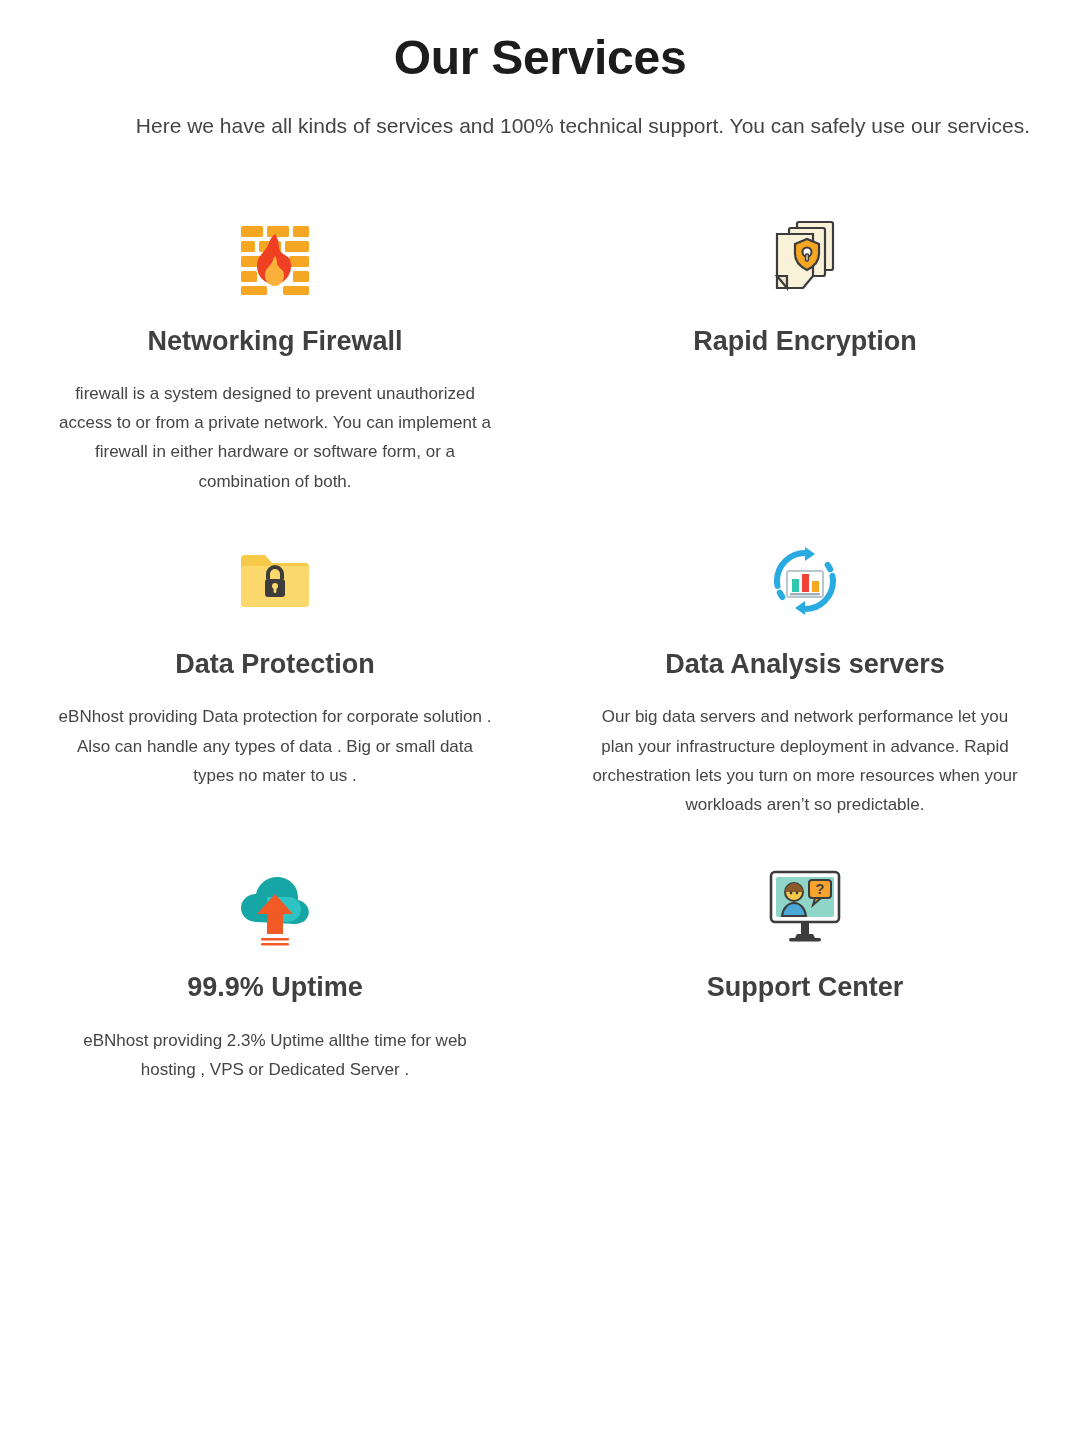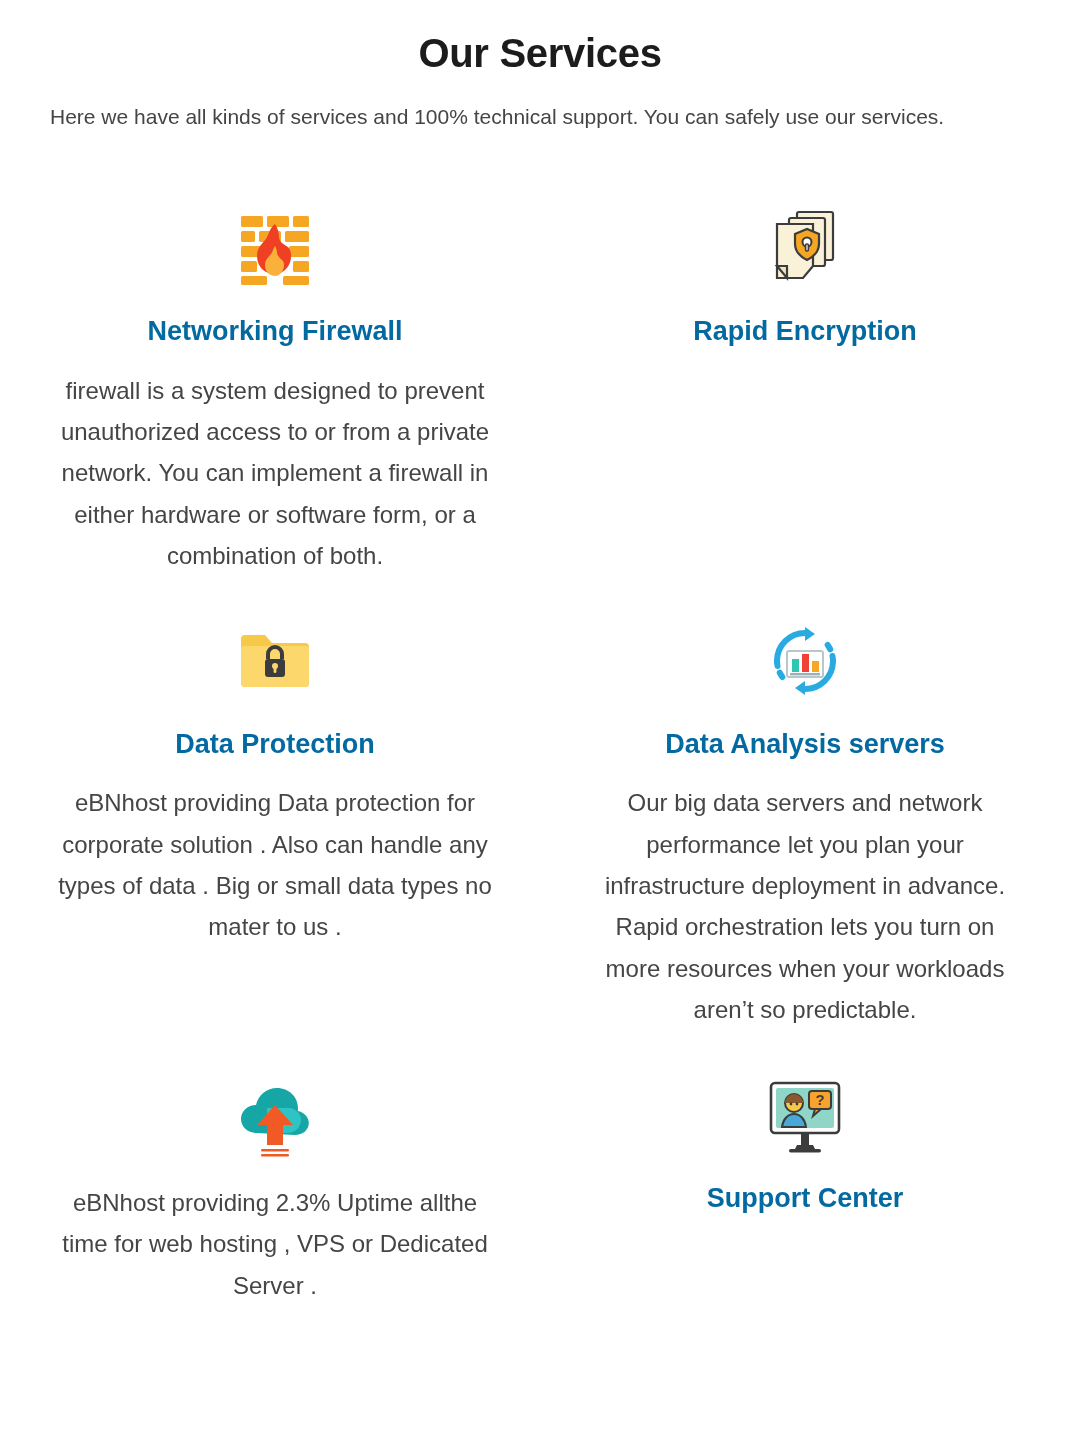--- a/index.html
+++ b/index.html
@@ -13,29 +13,29 @@
     min-height: 1439px;
     font-family: "Liberation Sans", sans-serif;
     color: #3c3c3c;
   }
   .page {
     width: 1080px;
     padding: 18px 28px 40px 28px;
   }
   .page-title {
     text-align: center;
-    font-size: 40px;
+    font-size: 48px;
     font-weight: bold;
     color: #1c1c1c;
     letter-spacing: -0.3px;
     margin: 12px 0 22px 0;
     line-height: 1.15;
   }
   .page-subtitle {
-    text-align: left;
+    text-align: right;
     font-size: 21px;
     line-height: 1.78;
     color: #454545;
     max-width: 980px;
     margin: 0 auto;
     font-weight: 400;
   }
   .services-grid {
     display: grid;
     grid-template-columns: 1fr 1fr;
@@ -50,26 +50,26 @@
   .service-icon {
     height: 118px;
     display: flex;
     align-items: center;
     justify-content: center;
     margin-bottom: 8px;
   }
   .service-title {
     font-size: 27px;
     font-weight: bold;
-    color: #0369a1;
+    color: #404040;
     margin: 0 0 22px 0;
     line-height: 1.2;
   }
   .service-desc {
-    font-size: 24px;
+    font-size: 17px;
     line-height: 1.72;
     color: #454545;
     margin: 0;
     padding: 0 6px;
   }
   svg { display: block; }
 </style>
 </head>
 <body>
 
@@ -164,20 +164,21 @@
         <svg width="96" height="96" viewBox="0 0 96 96">
           <path d="M30 66c-9 0-16-6-16-14s7-14 15-14c2-10 11-17 21-17 12 0 21 9 21 20 0 1 0 2-.2 3 6 1 11 6 11 12 0 7-6 12-14 12z" fill="#17a6a6"></path>
           <path d="M63 41c6 1 11 6 11 12 0 7-6 13-14 13H40V41z" fill="#2ec4c4"></path>
           <path d="M48 38l18 20H56v20H40V58H30z" fill="#f15a24"></path>
           <g fill="#f15a24">
             <rect x="34" y="82" width="28" height="2.6" rx="1.3"></rect>
             <rect x="34" y="87" width="28" height="2.6" rx="1.3"></rect>
           </g>
         </svg>
       </div>
+      <h2 class="service-title">99.9% Uptime</h2>
       <p class="service-desc">eBNhost providing 2.3% Uptime allthe time for web hosting , VPS or Dedicated Server .</p>
     </div>
 
     <div class="service-card row-3">
       <div class="service-icon">
         <svg width="96" height="96" viewBox="0 0 96 96">
           <rect x="14" y="16" width="68" height="50" rx="4" fill="#ffffff" stroke="#3c3c3c" stroke-width="2.6"></rect>
           <rect x="19" y="21" width="58" height="40" rx="2" fill="#8fd6c8"></rect>
           <path d="M40 78h16l3 6H37z" fill="#3c3c3c"></path>
           <rect x="44" y="66" width="8" height="13" fill="#3c3c3c"></rect>

